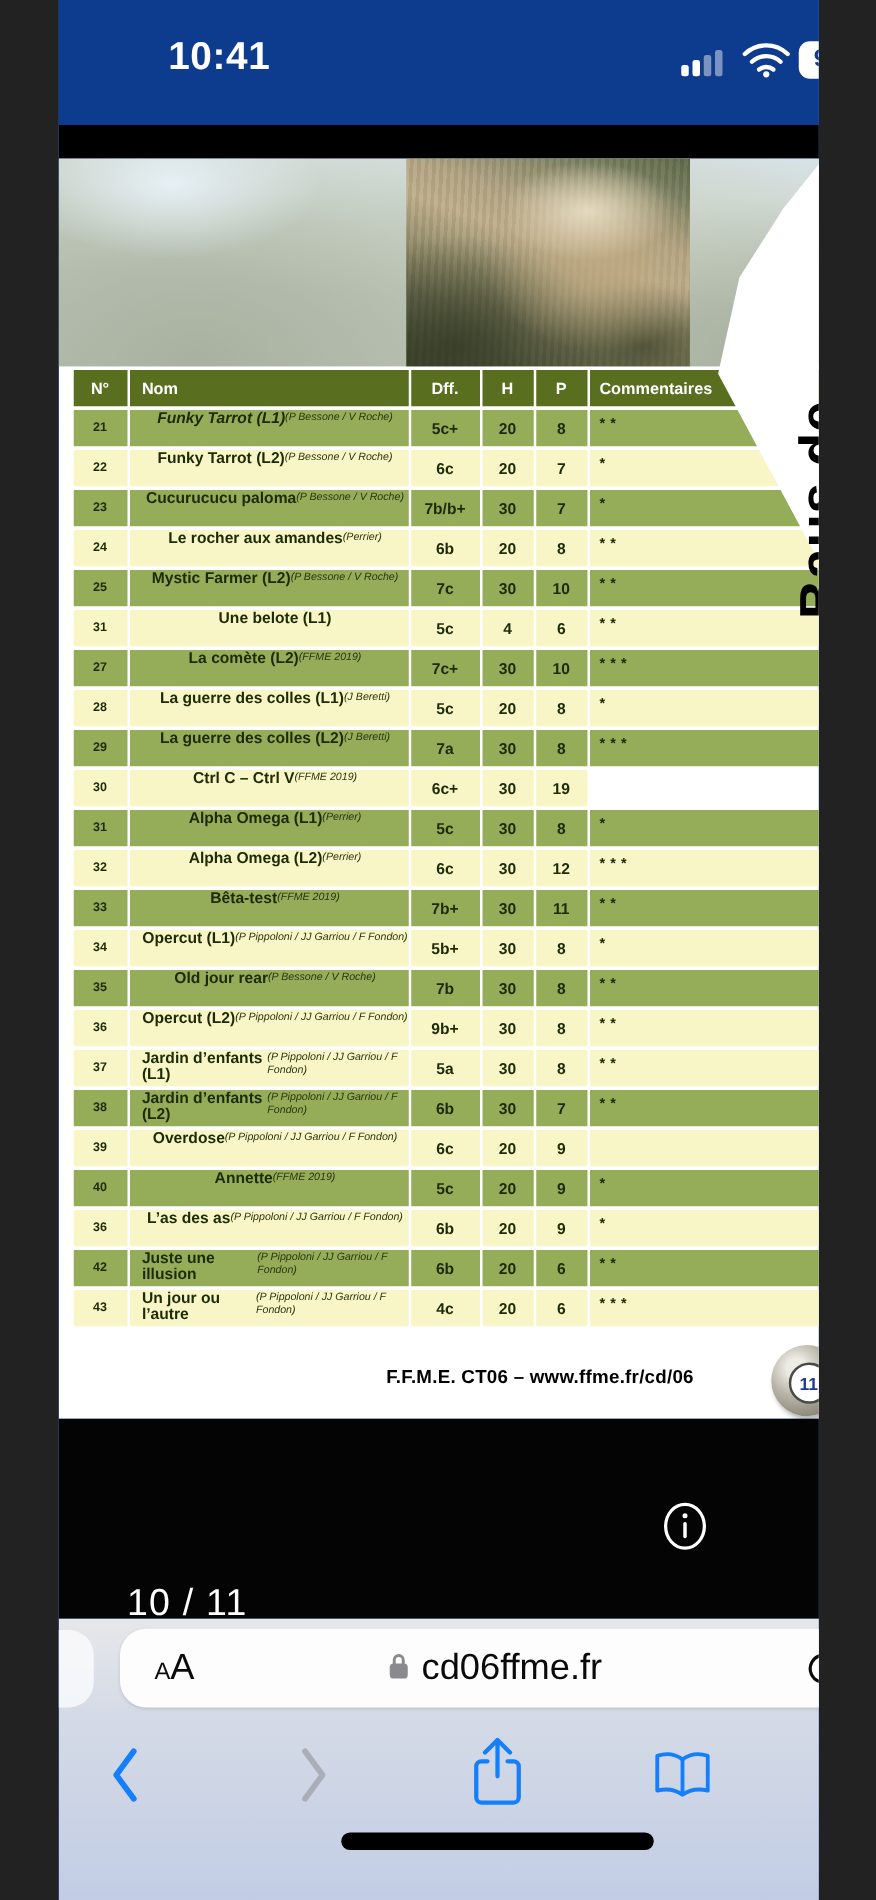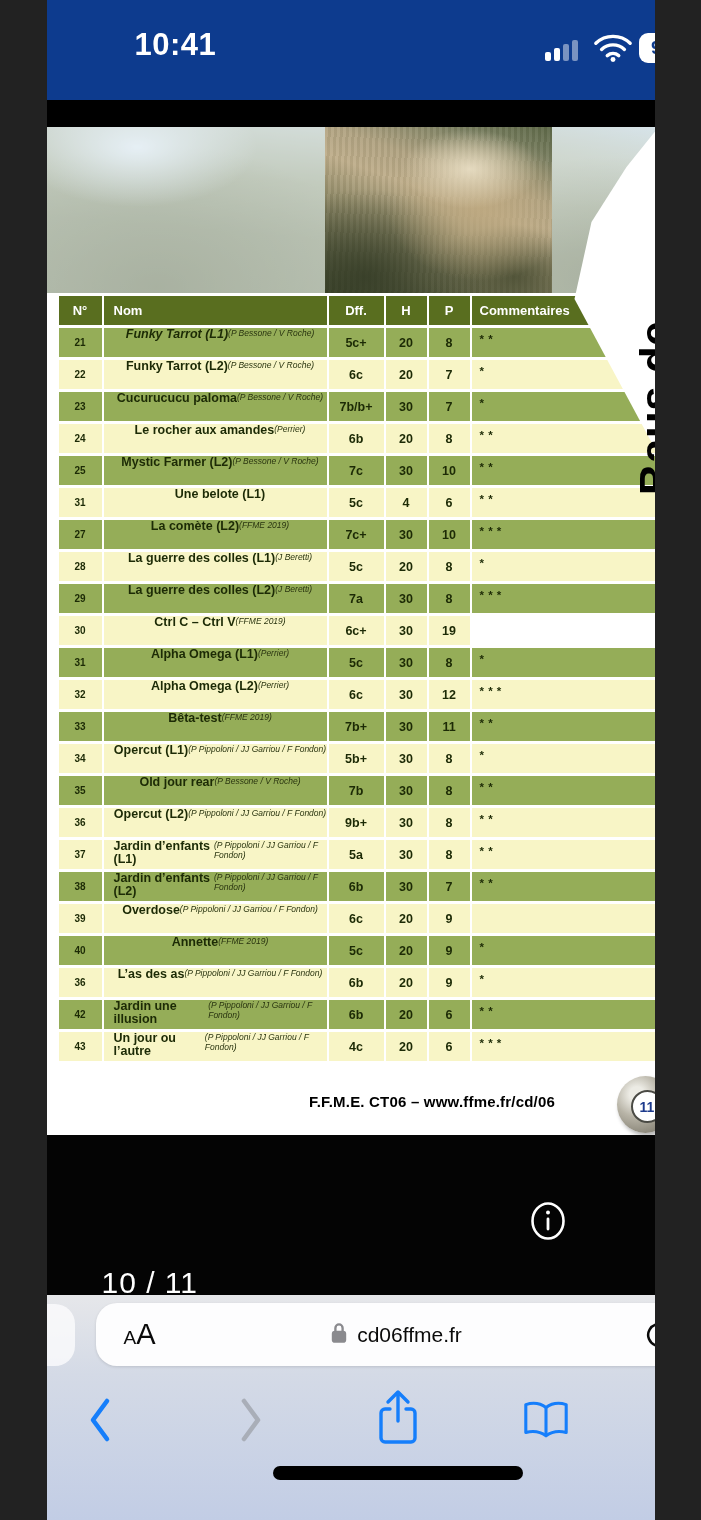--- a/index.html
+++ b/index.html
@@ -106,21 +106,21 @@
   
   .chrome{left:0;top:1295px;width:701px;height:225px;z-index:10;
     background:linear-gradient(180deg,#e6e7ea 0%,#d4dae6 35%,#c2cde5 100%);}
   .tab-sliver{left:-30px;top:1304px;width:58px;height:62px;border-radius:20px;background:rgba(253,253,254,.78);z-index:11;}
   .url-pill{left:49px;top:1303px;width:601px;height:63px;border-radius:21px;background:#fdfdfe;z-index:11;
     box-shadow:0 1px 3px rgba(0,0,0,.12);display:flex;align-items:center;}
   .reader-btn{position:absolute;left:28px;color:#0a0a0a;cursor:pointer;display:flex;align-items:baseline;}
   .reader-btn .a1{font-size:19px;font-weight:500;}
   .reader-btn .a2{font-size:29px;font-weight:500;}
   .url-center{position:absolute;left:0;width:100%;display:flex;align-items:center;justify-content:center;gap:9px;}
-  .domain{font-size:21px;color:#0a0a0a;}
+  .domain{font-size:29px;color:#0a0a0a;}
   .reload-btn{position:absolute;right:22px;cursor:pointer;display:flex;}
   .toolbar-btn{z-index:11;cursor:pointer;display:flex;}
   .tb-back{left:40px;top:1395px;}
   .tb-fwd{left:192px;top:1395px;}
   .tb-share{left:328px;top:1388px;}
   .tb-book{left:474px;top:1398px;}
   .tb-tabs{left:626px;top:1396px;}
   .home-indicator{left:226px;top:1466px;width:250px;height:14px;border-radius:8px;background:#000;z-index:12;}
 </style>
 </head>
@@ -426,21 +426,21 @@
     </div>
     <div class="cc cdff">6b</div>
     <div class="cc ch">20</div>
     <div class="cc cp">9</div>
     <div class="ccom">*</div>
   </div>
 
   <div class="trow green">
     <div class="cc cnum">42</div>
     <div class="cname">
-      <span class="rname">Jardin une illusion</span>
+      <span class="rname">Juste une illusion</span>
       <span class="rsub">(P Pippoloni / JJ Garriou / F Fondon)</span>
     </div>
     <div class="cc cdff">6b</div>
     <div class="cc ch">20</div>
     <div class="cc cp">6</div>
     <div class="ccom">* *</div>
   </div>
 
   <div class="trow cream">
     <div class="cc cnum">43</div>

